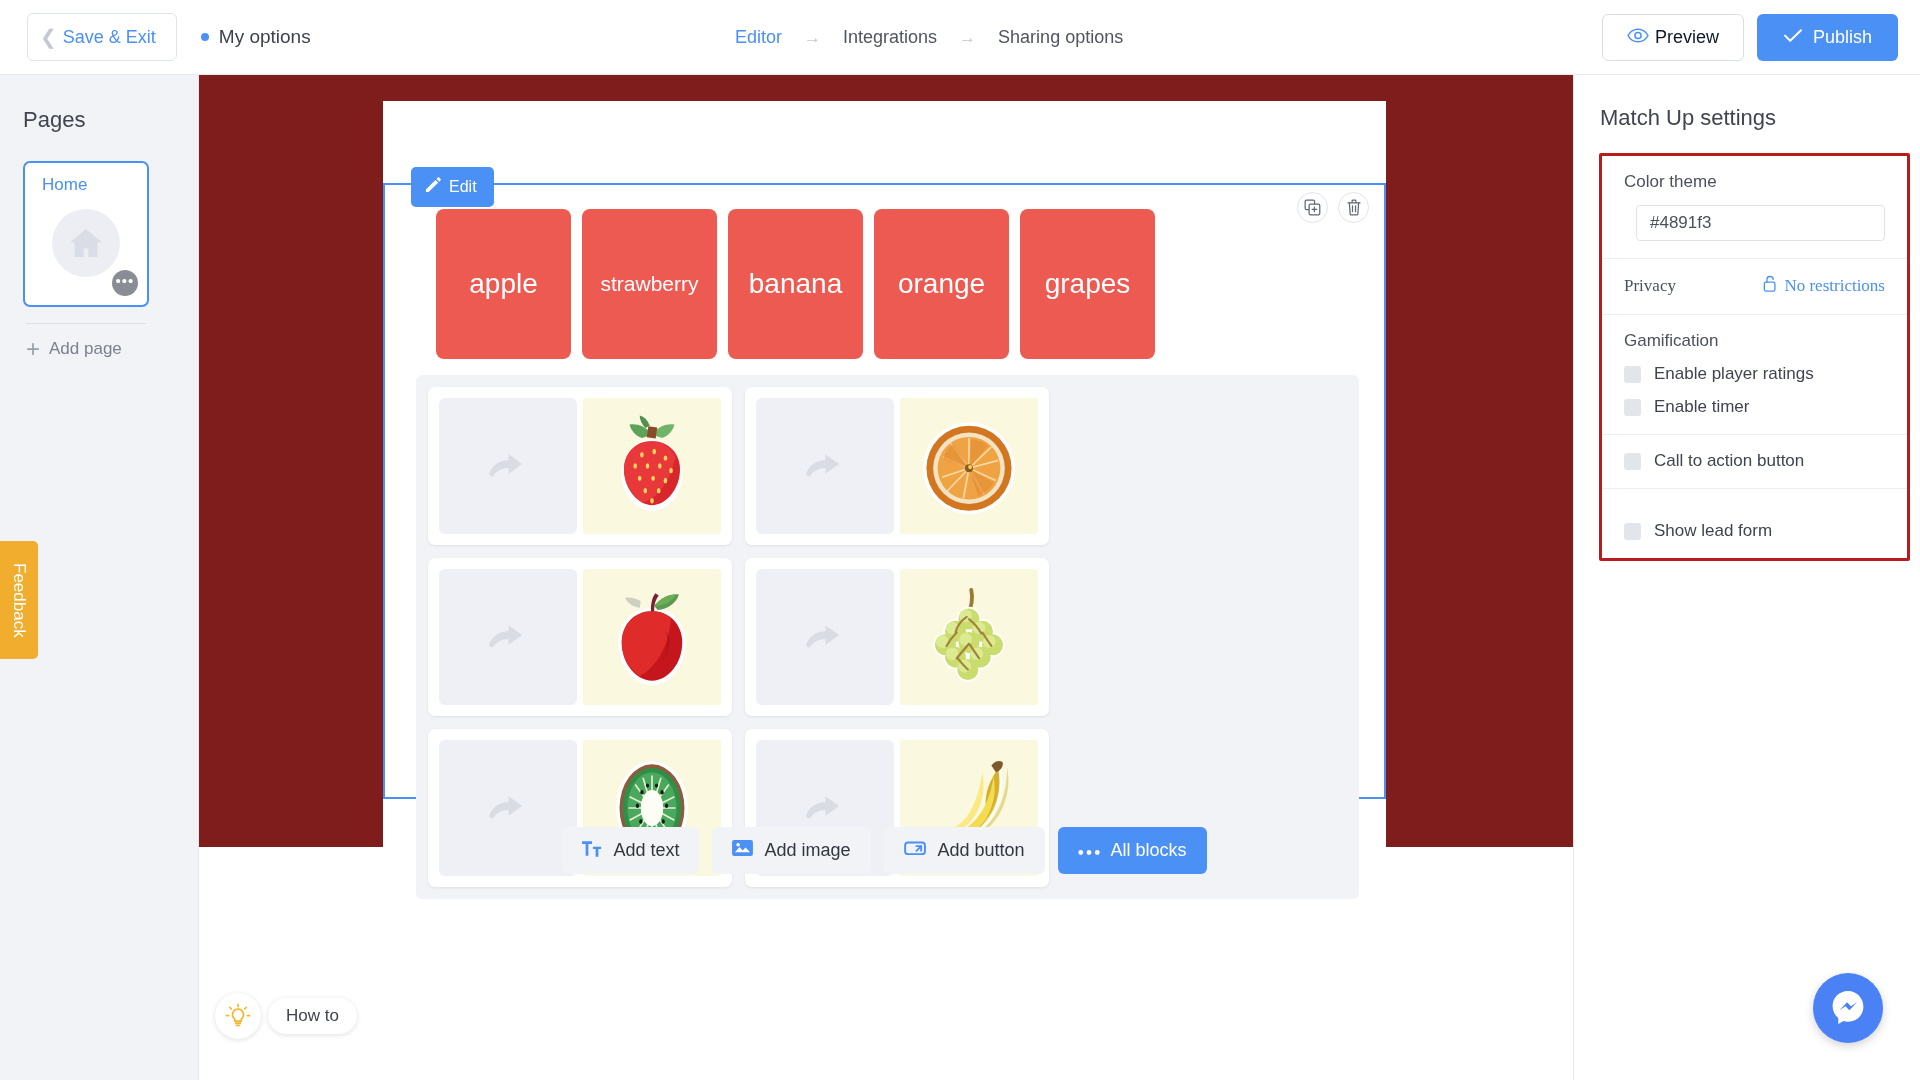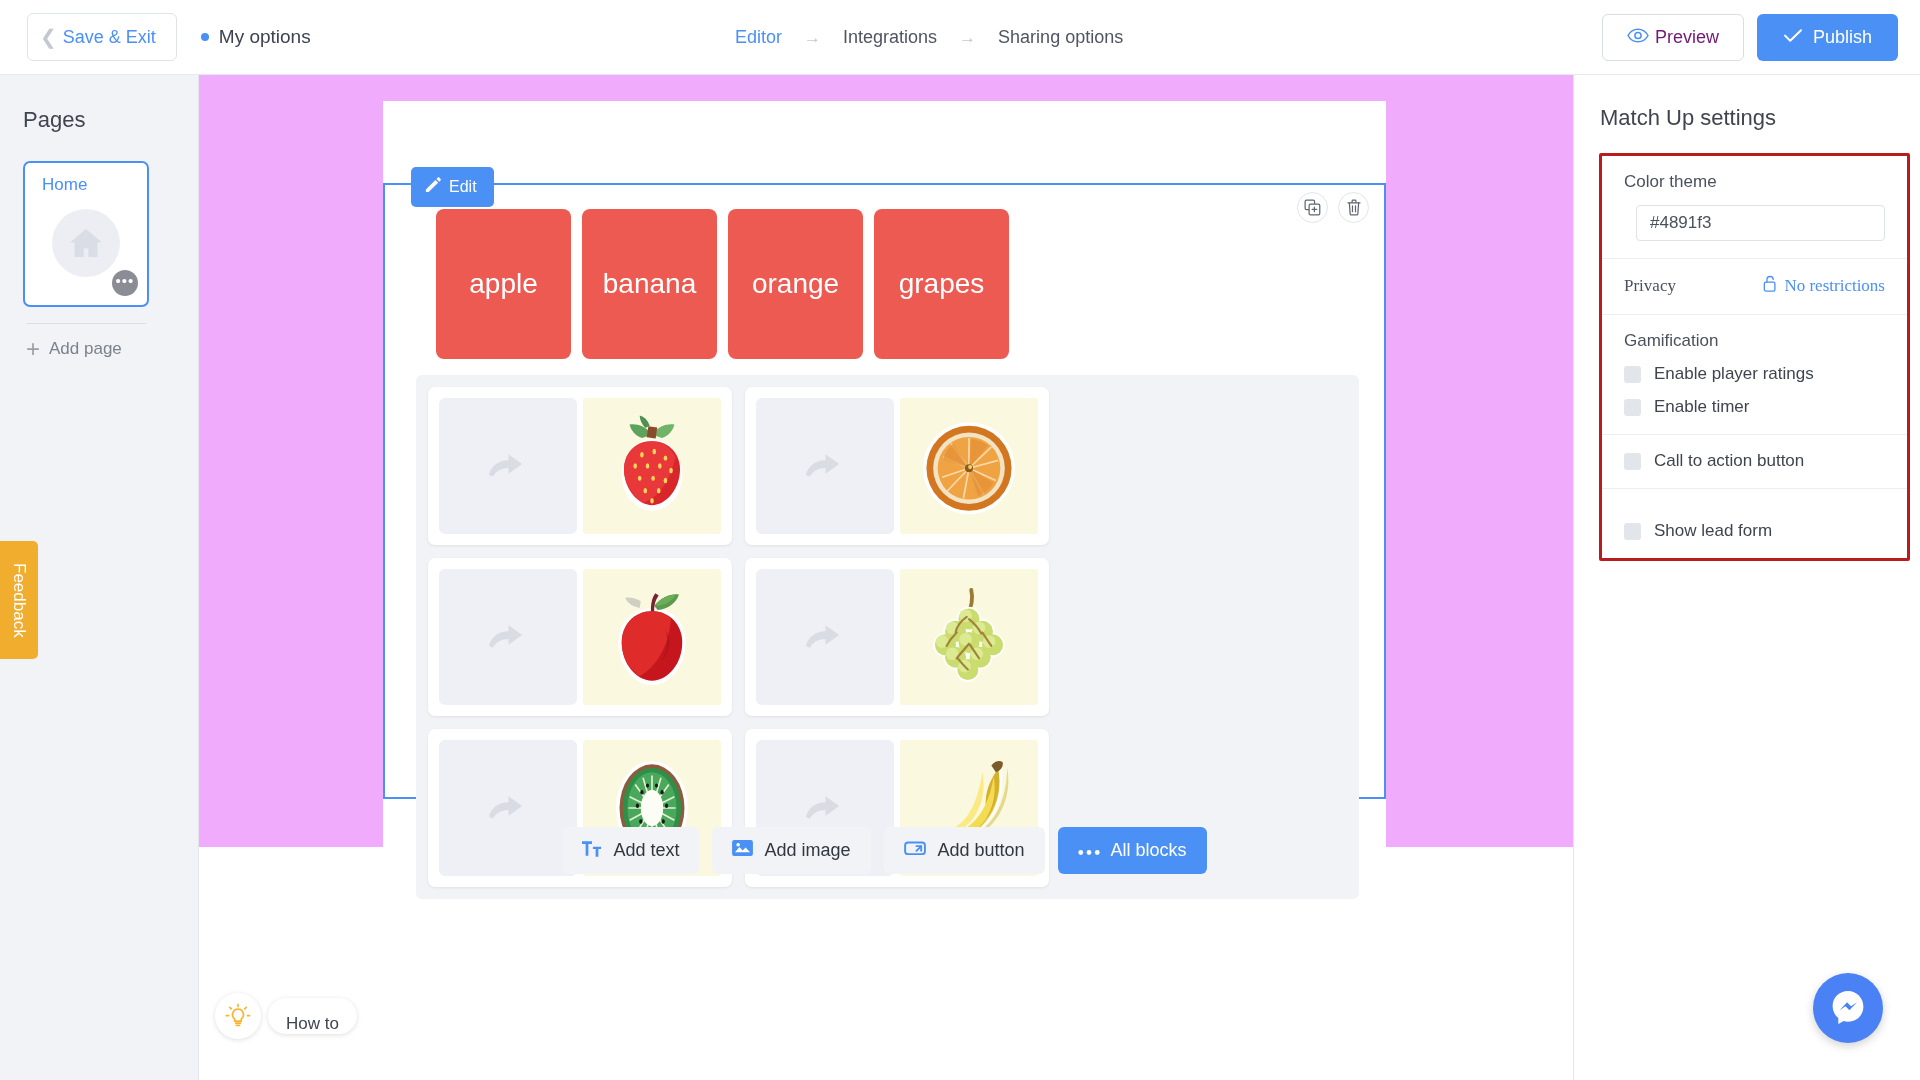--- a/index.html
+++ b/index.html
@@ -32,21 +32,21 @@
     position: absolute; left: 735px; top: 0; height: 75px;
     display: flex; align-items: center; gap: 0;
   }
   .crumb { font-size: 18px; color: #4f5561; cursor: pointer; white-space: nowrap; }
   .crumb.active { color: #4a90f5; }
   .crumb-arrow { color: #c2c7d0; font-size: 17px; margin: 0 22px; }
 
   .topright { position: absolute; right: 22px; top: 14px; display: flex; gap: 13px; }
   .btn-preview {
     height: 47px; padding: 0 24px; border: 1px solid #d8dde6; border-radius: 6px;
-    background: #fff; color: #701a75; font-size: 18px;
+    background: #fff; color: #0f172a; font-size: 18px;
     display: flex; align-items: center; gap: 6px; cursor: pointer;
   }
   .btn-publish {
     height: 47px; padding: 0 26px; border: none; border-radius: 6px;
     background: #4a90f5; color: #fff; font-size: 18px;
     display: flex; align-items: center; gap: 10px; cursor: pointer;
   }
 
   
   .sidebar {
@@ -88,27 +88,27 @@
 
   .howto { position: absolute; left: 215px; top: 993px; display: flex; align-items: center; gap: 7px; }
   .howto-bulb {
     width: 46px; height: 46px; border-radius: 50%; background: #fff;
     box-shadow: 0 1px 5px rgba(0,0,0,.13);
     display: flex; align-items: center; justify-content: center; cursor: pointer;
   }
   .howto-pill {
     height: 36px; padding: 0 18px; background: #fff; border-radius: 18px;
     box-shadow: 0 1px 5px rgba(0,0,0,.13); font-size: 17px; color: #3f444f;
-    display: flex; align-items: flex-end; cursor: pointer;
+    display: flex; align-items: center; cursor: pointer;
   }
 
   
   .workspace {
     position: absolute; left: 199px; top: 75px; width: 1374px; height: 772px;
-    background: #f0abfc;
+    background: #7f1d1d;
   }
   .canvas {
     position: absolute; left: 184px; top: 26px; width: 1003px; height: 980px;
     background: #fff;
   }
   .block {
     position: absolute; left: 0; top: 82px; width: 1003px; height: 616px;
     border: 2px solid #4a90f5; background: #fff;
   }
   .edit-badge {
@@ -293,20 +293,23 @@
             <path d="M1.6 4h12.8M6 4V2.1c0-.5.4-.9.9-.9h2.2c.5 0 .9.4.9.9V4" stroke-linecap="round"></path>
             <path d="M3.1 4l.8 11.5c0 .7.6 1.3 1.3 1.3h5.6c.7 0 1.3-.6 1.3-1.3L12.9 4" stroke-linecap="round"></path>
             <path d="M6.4 7.3v6.1M9.6 7.3v6.1" stroke-linecap="round"></path>
           </svg>
         </div>
       </div>
 
       <div class="words">
         <div class="word-card" style="background: rgb(236, 90, 82);">
             <span>apple</span>
+          </div>
+        <div class="word-card small" style="background: rgb(236, 90, 82);">
+            <span>strawberry</span>
           </div>
         <div class="word-card" style="background: rgb(236, 90, 82);">
             <span>banana</span>
           </div>
         <div class="word-card" style="background: rgb(236, 90, 82);">
             <span>orange</span>
           </div>
         <div class="word-card" style="background: rgb(236, 90, 82);">
             <span>grapes</span>
           </div>

